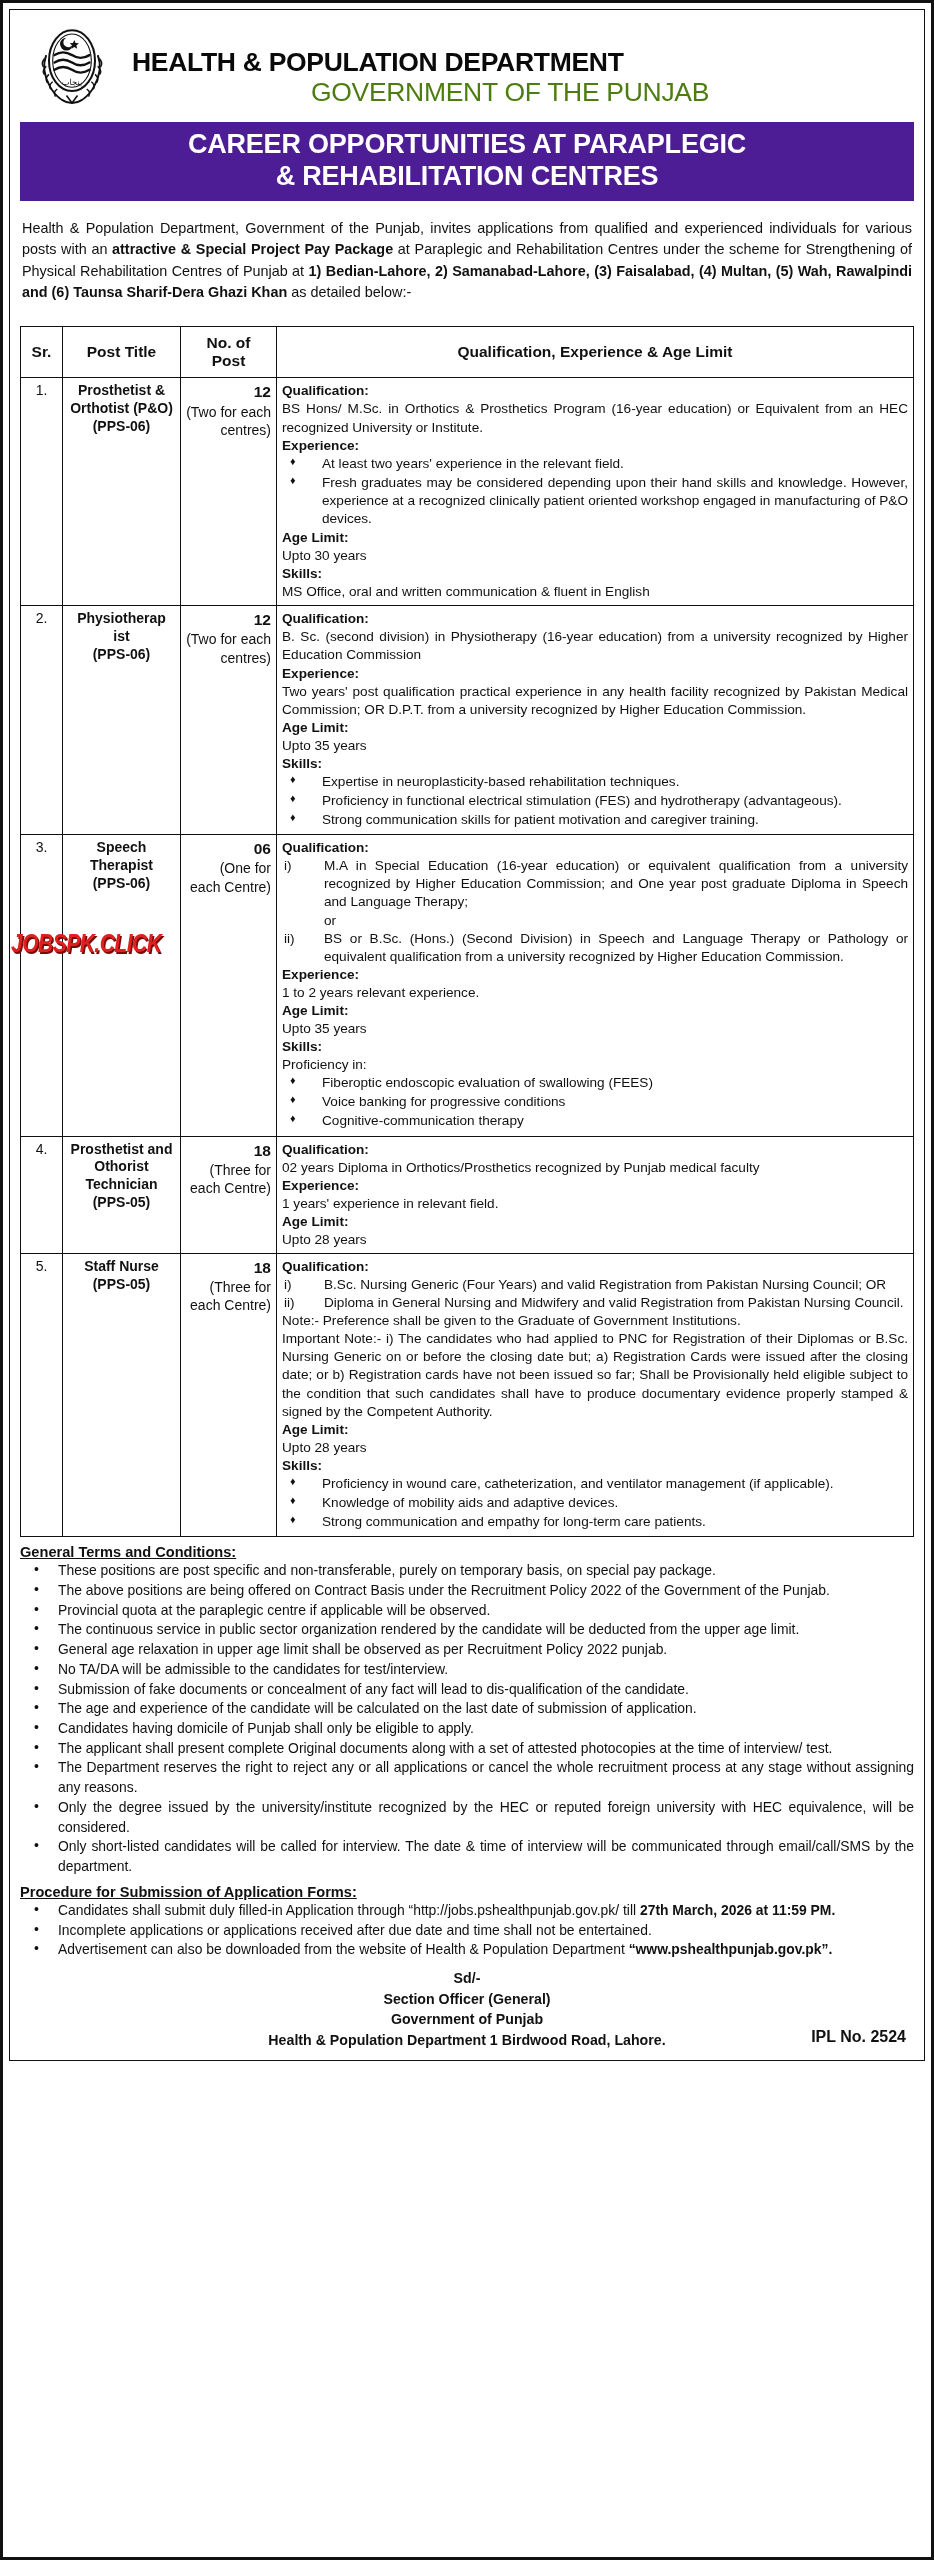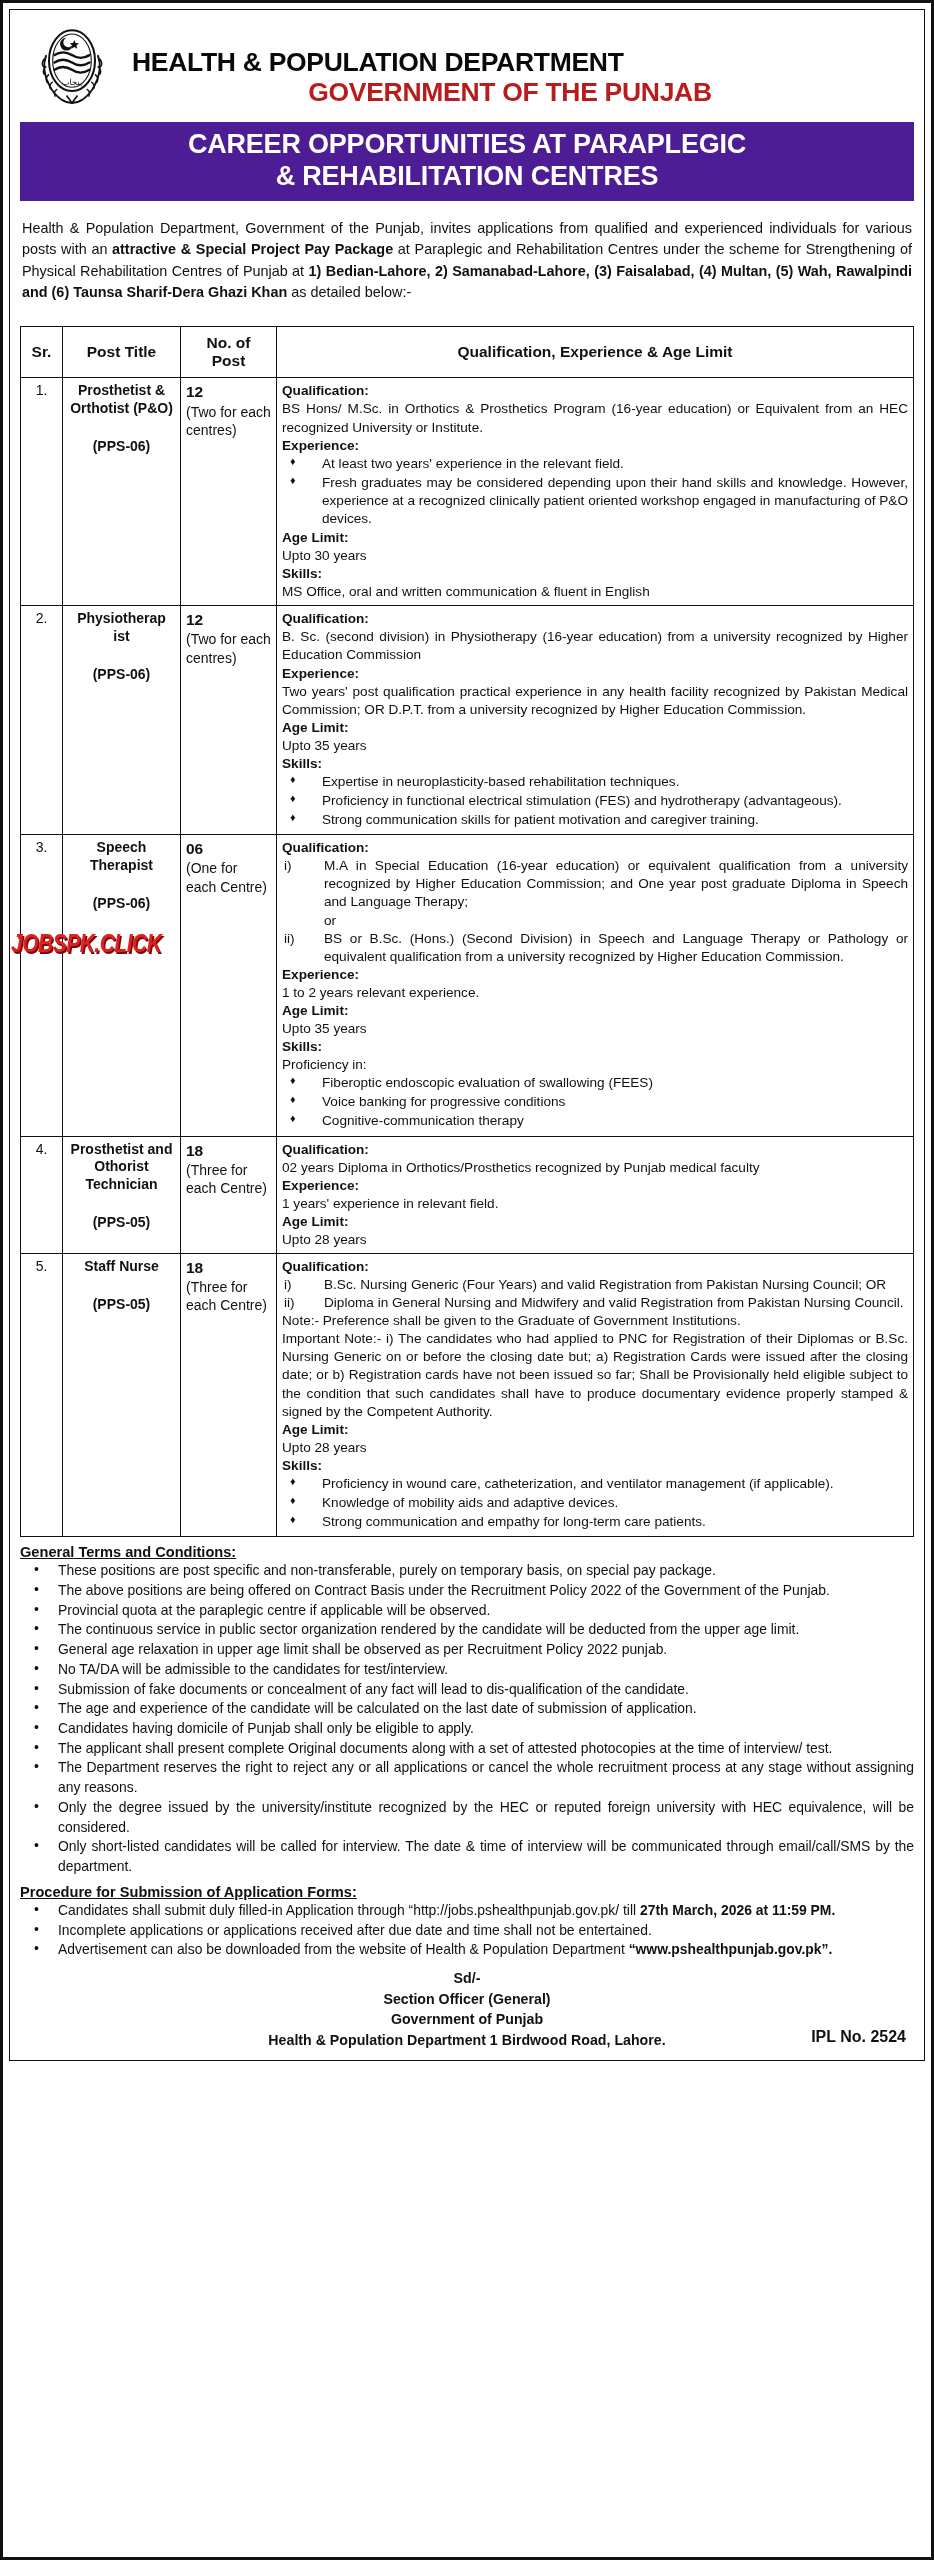--- a/index.html
+++ b/index.html
@@ -33,25 +33,25 @@
   .dept-title {
     font-size: 26.5px;
     font-weight: bold;
     letter-spacing: -0.3px;
     line-height: 1.12;
     color: #0a0a0a;
     margin-top: 20px;
   }
   .gov-title {
     font-size: 26.5px;
-    font-weight: bold;
+    font-weight: normal;
     letter-spacing: -0.3px;
     line-height: 1.12;
     text-align: center;
-    color: #b91c1c;
+    color: #4d7c0f;
     padding-right: 26px;
   }
 
   
   .banner {
     background: #4c1d95;
     color: #ffffff;
     text-align: center;
     padding: 7px 10px 9px 10px;
     margin: 2px 0 6px 0;
@@ -100,23 +100,23 @@
     vertical-align: middle;
     font-size: 14px;
   }
   td.c-title {
     text-align: center;
     vertical-align: middle;
     font-size: 14px;
     font-weight: bold;
     line-height: 1.28;
   }
-  td.c-title .pps { display: block; margin-top: 20px; }
+  td.c-title .pps { display: block; }
   td.c-no {
-    text-align: left;
+    text-align: right;
     vertical-align: middle;
     font-size: 14px;
     line-height: 1.3;
   }
   td.c-no .num { font-weight: bold; font-size: 15.5px; display:block; }
   td.c-no .paren { display:block; font-weight: normal; }
   td.c-detail { font-size: 13.6px; line-height: 1.33; }
 
   .lbl { font-weight: bold; display: block; }
   .para { display: block; text-align: justify; }

